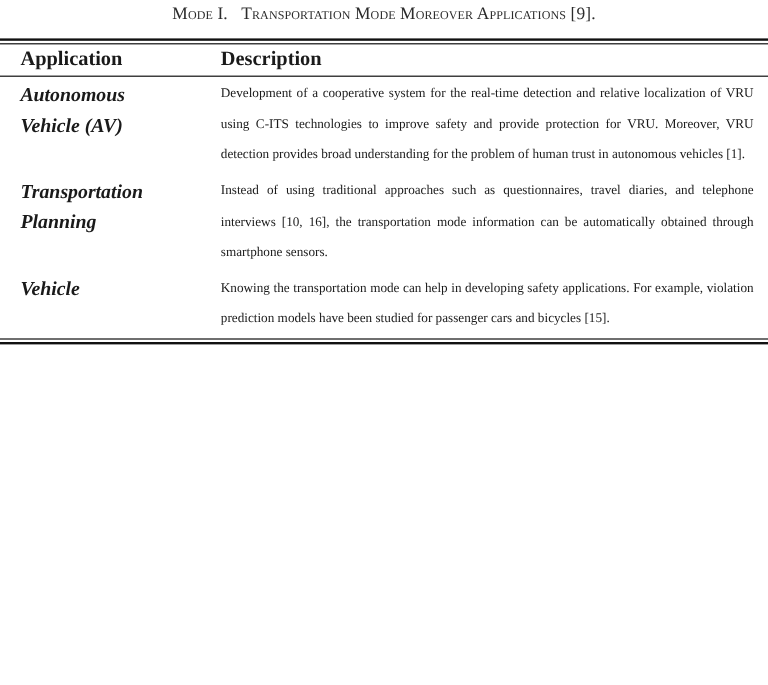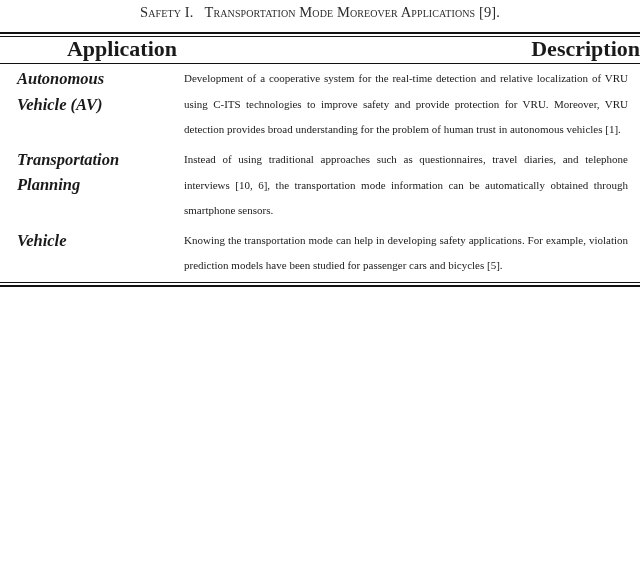--- a/index.html
+++ b/index.html
@@ -63,23 +63,23 @@
   
   table.tbl {
     width: 100%;
     border-collapse: collapse;
     table-layout: fixed;
   }
   table.tbl col.c-app { width: 177px; }
   table.tbl col.c-desc { width: 463px; }
 
   th.app-h, th.desc-h {
-    text-align: right;
+    text-align: left;
     font-weight: bold;
-    font-size: 22px;
+    font-size: 17px;
     line-height: 21px;
     padding: 1px 0 4px 0;
     vertical-align: bottom;
     margin-left: 22px;
   }
   th.app-h { padding-left: 17px; }
   th.desc-h { padding-left: 7px; }
 
   td.app-c {
     vertical-align: top;
@@ -104,21 +104,21 @@
     margin: 0;
   }
   .app-line { display: block; }
 </style>
 </head>
 <body>
 
 <div class="page">
 
   <div class="caption">
-    <span class="cap-num">Safety I.</span>
+    <span class="cap-num">Mode I.</span>
     <span class="cap-sp">&nbsp;&nbsp;</span><span class="cap-title">Transportation Mode Moreover Applications</span>
     <span class="cap-ref">[9].</span>
   </div>
 
   <div class="rule-top"></div>
 
   <table class="tbl">
     <colgroup>
       <col class="c-app">
       <col class="c-desc">
@@ -147,29 +147,29 @@
         <td class="desc-c">
           <p>Development of a cooperative system for the real-time detection and relative localization of VRU using C-ITS technologies to improve safety and provide protection for VRU. Moreover, VRU detection provides broad understanding for the problem of human trust in autonomous vehicles [1].</p>
         </td>
       </tr>
       <tr>
         <td class="app-c">
           <span class="app-line">Transportation</span>
           <span class="app-line">Planning</span>
         </td>
         <td class="desc-c">
-          <p>Instead of using traditional approaches such as questionnaires, travel diaries, and telephone interviews [10, 6], the transportation mode information can be automatically obtained through smartphone sensors.</p>
+          <p>Instead of using traditional approaches such as questionnaires, travel diaries, and telephone interviews [10, 16], the transportation mode information can be automatically obtained through smartphone sensors.</p>
         </td>
       </tr>
       <tr>
         <td class="app-c">
           <span class="app-line">Vehicle</span>
         </td>
         <td class="desc-c">
-          <p>Knowing the transportation mode can help in developing safety applications. For example, violation prediction models have been studied for passenger cars and bicycles [5].</p>
+          <p>Knowing the transportation mode can help in developing safety applications. For example, violation prediction models have been studied for passenger cars and bicycles [15].</p>
         </td>
       </tr>
     </tbody>
   </table>
 
   <div class="rule-bottom"></div>
 
 </div>
 
 </body></html>

